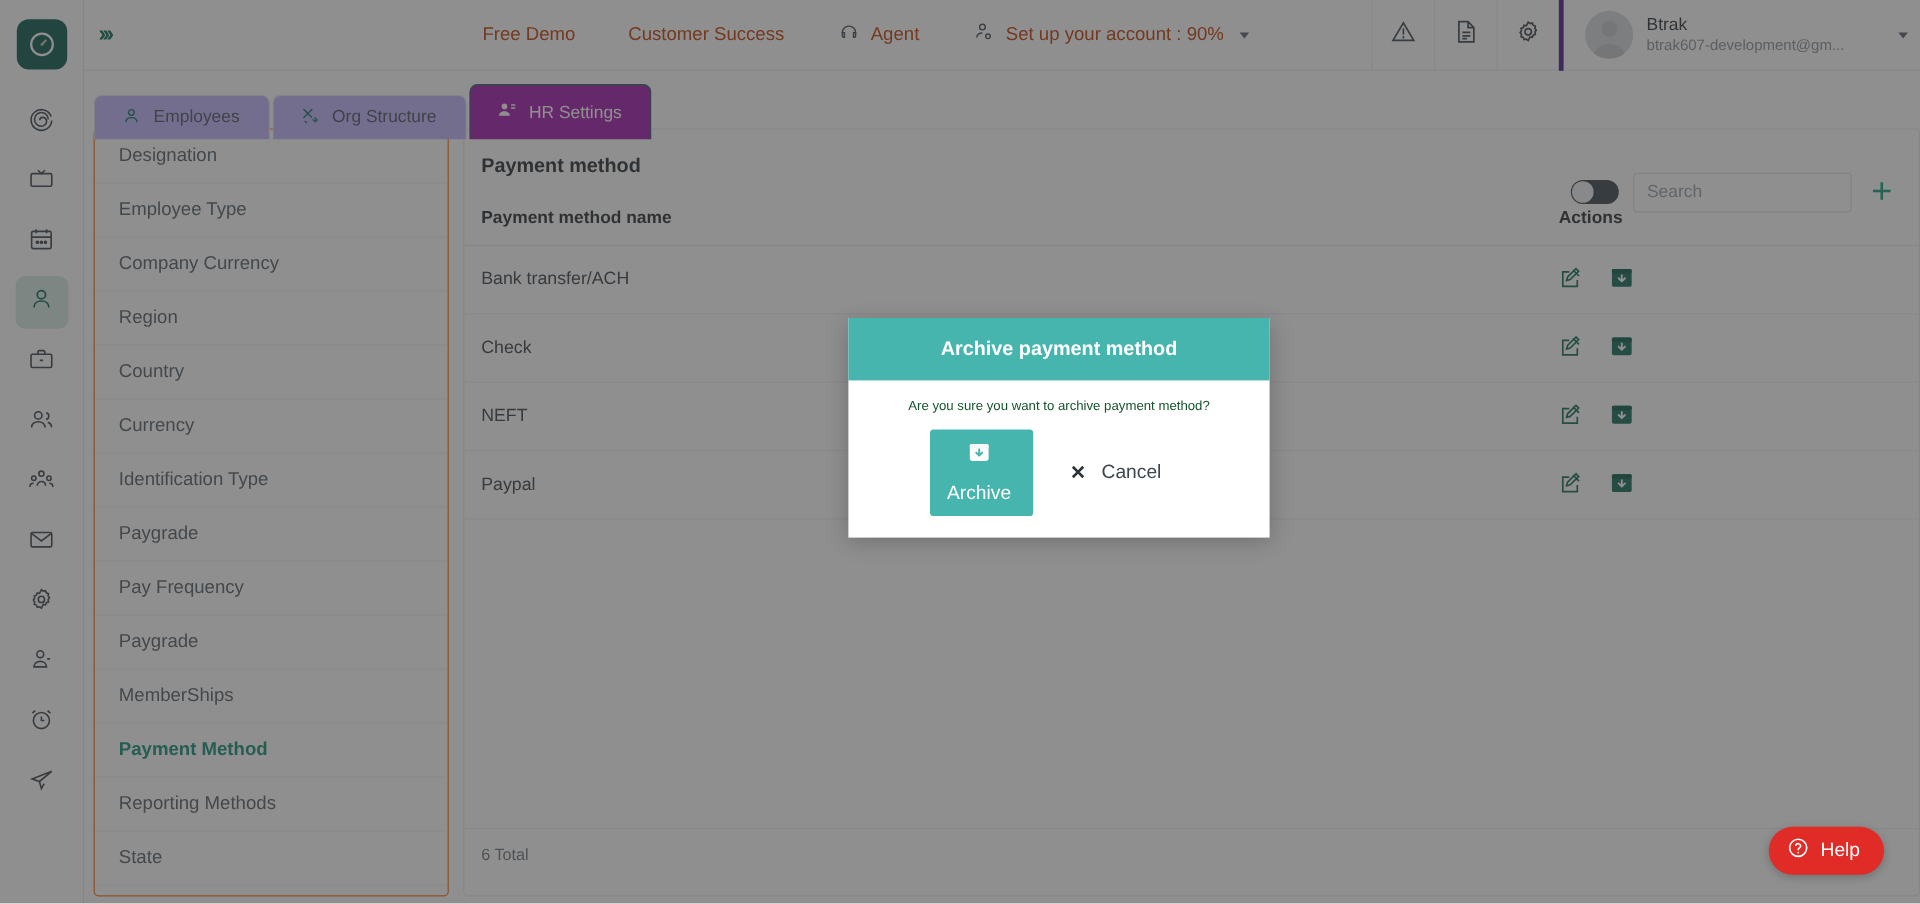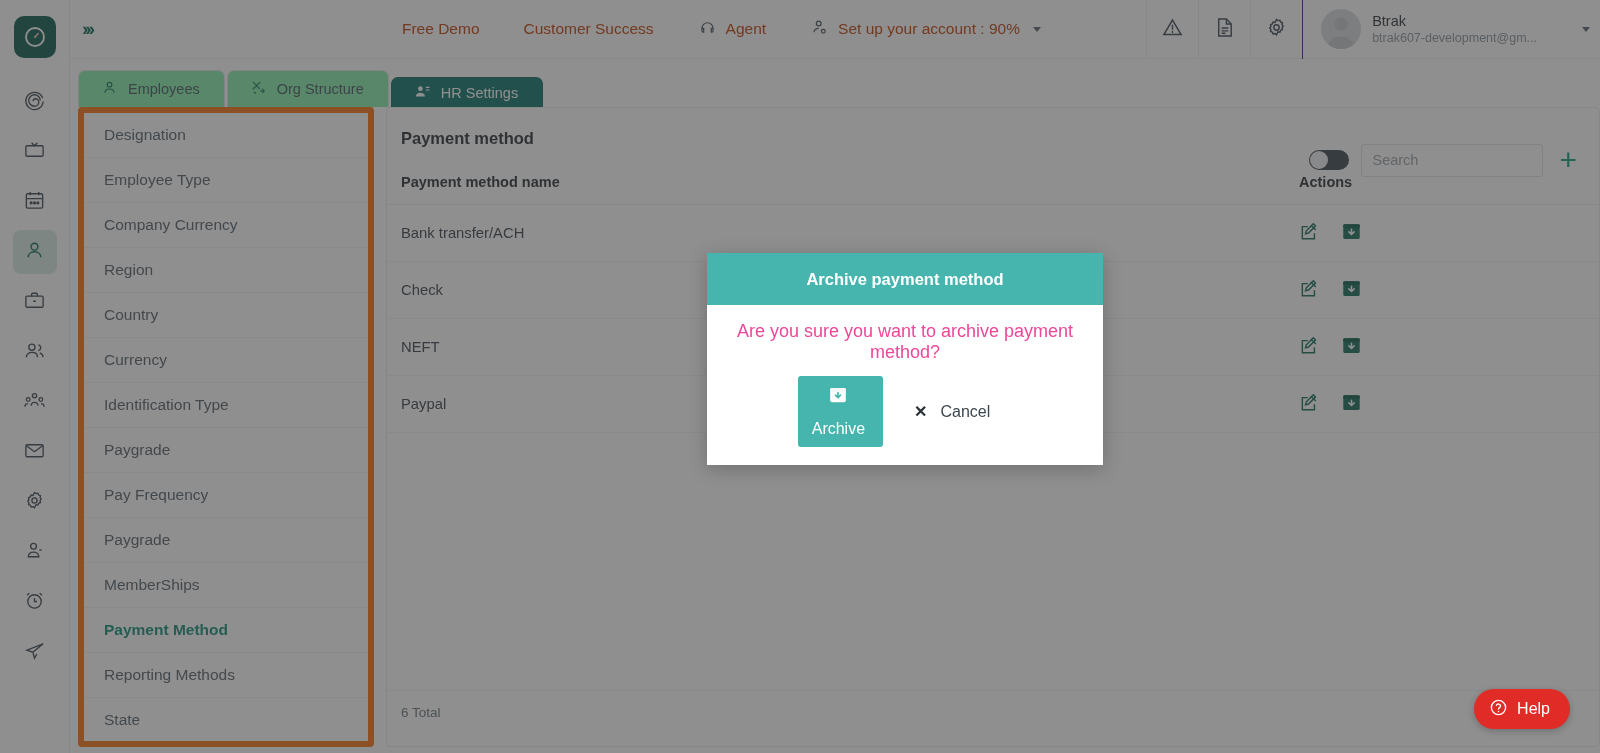--- a/index.html
+++ b/index.html
@@ -60,53 +60,53 @@
   .topbar-right {
     margin-left: auto; display: flex; align-items: center; height: 100%;
   }
   .tb-icon {
     width: 52px; height: 59px; display: flex; align-items: center;
     justify-content: center; cursor: pointer; color: #3f4a54;
     border-left: 1px solid #eceff1;
   }
   .user-block {
     display: flex; align-items: center; gap: 11px;
-    padding: 0 10px 0 18px; border-left: 1px solid #4c1d95;
+    padding: 0 10px 0 18px; border-left: 4px solid #4c1d95;
     height: 59px; cursor: pointer;
   }
   .avatar {
     width: 40px; height: 40px; border-radius: 50%; background: #d6d9dc;
     display: flex; align-items: flex-end; justify-content: center; overflow: hidden;
   }
   .user-name { font-size: 14.5px; color: #2d353c; line-height: 17px; }
   .user-mail { font-size: 12.5px; color: #8b959d; line-height: 16px; }
   .user-caret { margin-left: 34px; }
 
   
   .tabs {
     position: absolute; left: 78px; top: 70px; display: flex; align-items: flex-end;
     z-index: 8;
   }
   .tab {
     display: flex; align-items: center; gap: 10px;
     padding: 11px 24px 11px 22px; font-size: 14.5px;
-    color: #4b5863; background: #86efac;
+    color: #4b5863; background: #c4b5fd;
     border: 1px solid #e3e7ea; border-bottom: none;
     border-radius: 7px 7px 0 0; cursor: pointer; margin-right: 2px;
     height: 37px;
   }
   .tab.active {
-    background: #0f766e; color: #fff; border-color: #15705d;
-    height: 30px; font-weight: 400;
+    background: #a21caf; color: #fff; border-color: #15705d;
+    height: 46px; font-weight: 400;
   }
 
   
   .sidebar-panel {
     position: absolute; left: 78px; top: 107px; width: 296px; height: 640px;
-    background: #fff; border: 6px solid #f97316; border-radius: 4px;
+    background: #fff; border: 1px solid #f97316; border-radius: 4px;
     overflow: hidden; z-index: 6;
   }
   .side-list { list-style: none; }
   .side-item {
     padding: 13px 0 13px 20px; font-size: 15.5px; color: #57636d;
     border-bottom: 1px solid #eef1f3; cursor: pointer;
     white-space: nowrap; overflow: hidden; text-overflow: ellipsis;
   }
   .side-item.active { color: #14917a; font-weight: 700; }
 
@@ -153,30 +153,30 @@
   .row-actions { display: flex; align-items: center; gap: 22px; }
   .icon-btn { background: none; border: none; cursor: pointer; display: flex; padding: 0; }
 
   .panel-foot {
     margin-top: auto; border-top: 1px solid #eef1f3;
     padding: 14px 0 0 14px; font-size: 13.5px; color: #6d787f; height: 56px;
   }
 
   
   .modal {
-    position: absolute; left: 707px; top: 253px; width: 396px;
+    position: absolute; left: 707px; top: 265px; width: 351px;
     background: #fff; z-index: 600;
     box-shadow: 0 4px 18px rgba(0,0,0,0.22);
   }
   .modal-head {
     background: #45b5ae; color: #fff; text-align: center;
     font-size: 16.5px; font-weight: 700; padding: 17px 10px 16px 10px;
   }
   .modal-body { padding: 16px 14px 0 14px; text-align: center; }
-  .modal-text { font-size: 18px; color: #ec4899; }
+  .modal-text { font-size: 11px; color: #14532d; }
   .modal-actions {
     display: flex; justify-content: center; align-items: stretch;
     margin-top: 13px; padding-bottom: 18px;
   }
   .btn-archive {
     background: #45b5ae; color: #fff; border: none; border-radius: 3px;
     font-size: 16px; padding: 9px 18px 9px 14px; cursor: pointer;
     display: flex; gap: 11px;
     font-family: "Liberation Sans", sans-serif;
     flex-direction: column;

